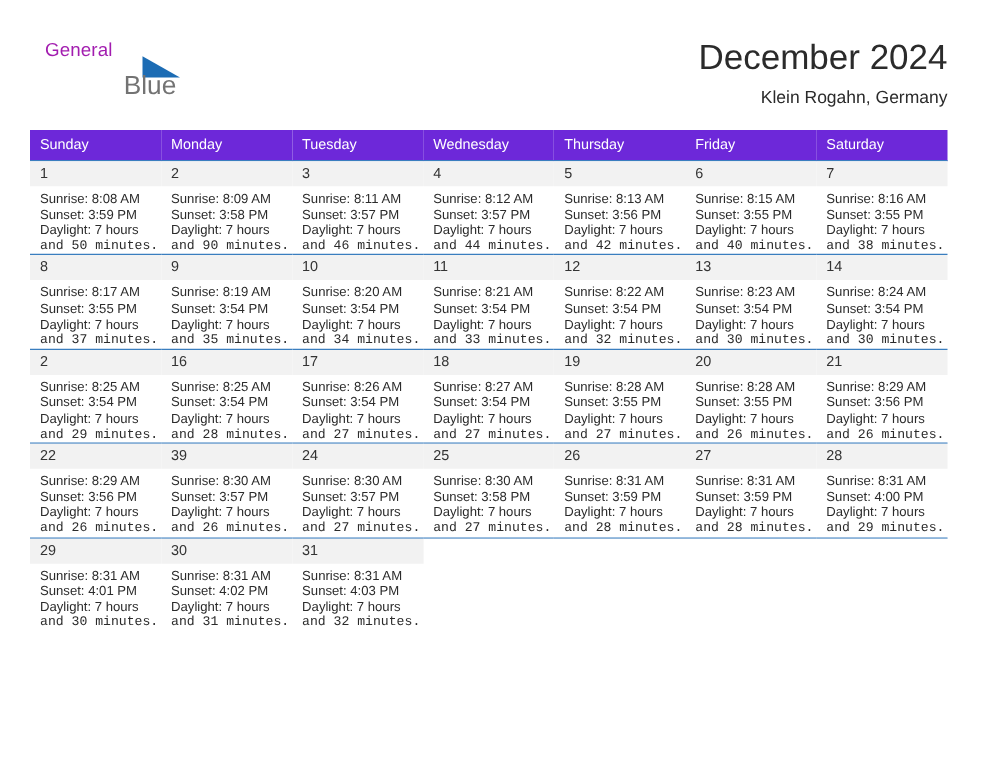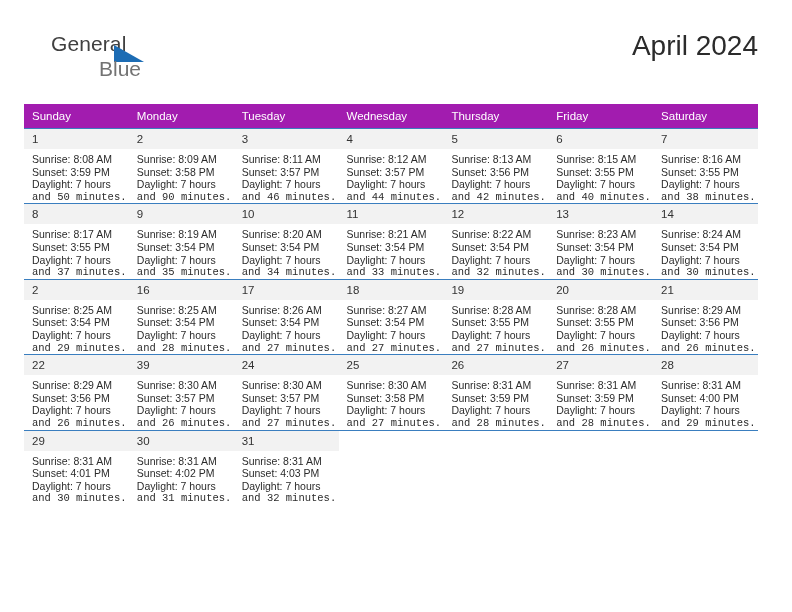--- a/index.html
+++ b/index.html
@@ -31,25 +31,25 @@
   }
   .brand {
     position: absolute;
     left: 12px;
     top: 4px;
     width: 140px;
     height: 56px;
   }
   .brand-general {
     position: absolute;
-    left: 15px;
+    left: 0px;
     top: 0px;
-    font-size: 21px;
+    font-size: 15px;
     letter-spacing: 0.1px;
-    color: #404040;
+    color: #a21caf;
     font-family: "Liberation Sans", sans-serif;
   }
   .brand-triangle {
     position: absolute;
     left: 78px;
     top: 13px;
     width: 0;
     height: 0;
     border-left: 30px solid #1c6cb4;
     border-top: 17px solid transparent;
@@ -86,21 +86,21 @@
   
   .calendar {
     position: absolute;
     left: 24px;
     top: 104px;
     width: 734px;
     border-collapse: collapse;
     table-layout: fixed;
   }
   .calendar th {
-    background: #a21caf;
+    background: #6d28d9;
     color: #ffffff;
     font-size: 11.5px;
     font-weight: normal;
     text-align: left;
     padding: 6px 0 6px 8px;
     height: 12px;
     border: none;
   }
   .calendar td {
     vertical-align: top;
@@ -149,21 +149,22 @@
 
 <div class="page">
 
   <div class="header">
     <div class="brand">
       <span class="brand-general">General</span>
       <span class="brand-triangle"></span>
       <span class="brand-blue">Blue</span>
     </div>
     <div class="title-block">
-      <div class="month-title">April 2024</div>
+      <div class="month-title">December 2024</div>
+      <div class="location">Klein Rogahn, Germany</div>
     </div>
   </div>
 
   <table class="calendar">
     <thead>
       <tr>
         <th>Sunday</th>
         <th>Monday</th>
         <th>Tuesday</th>
         <th>Wednesday</th>

